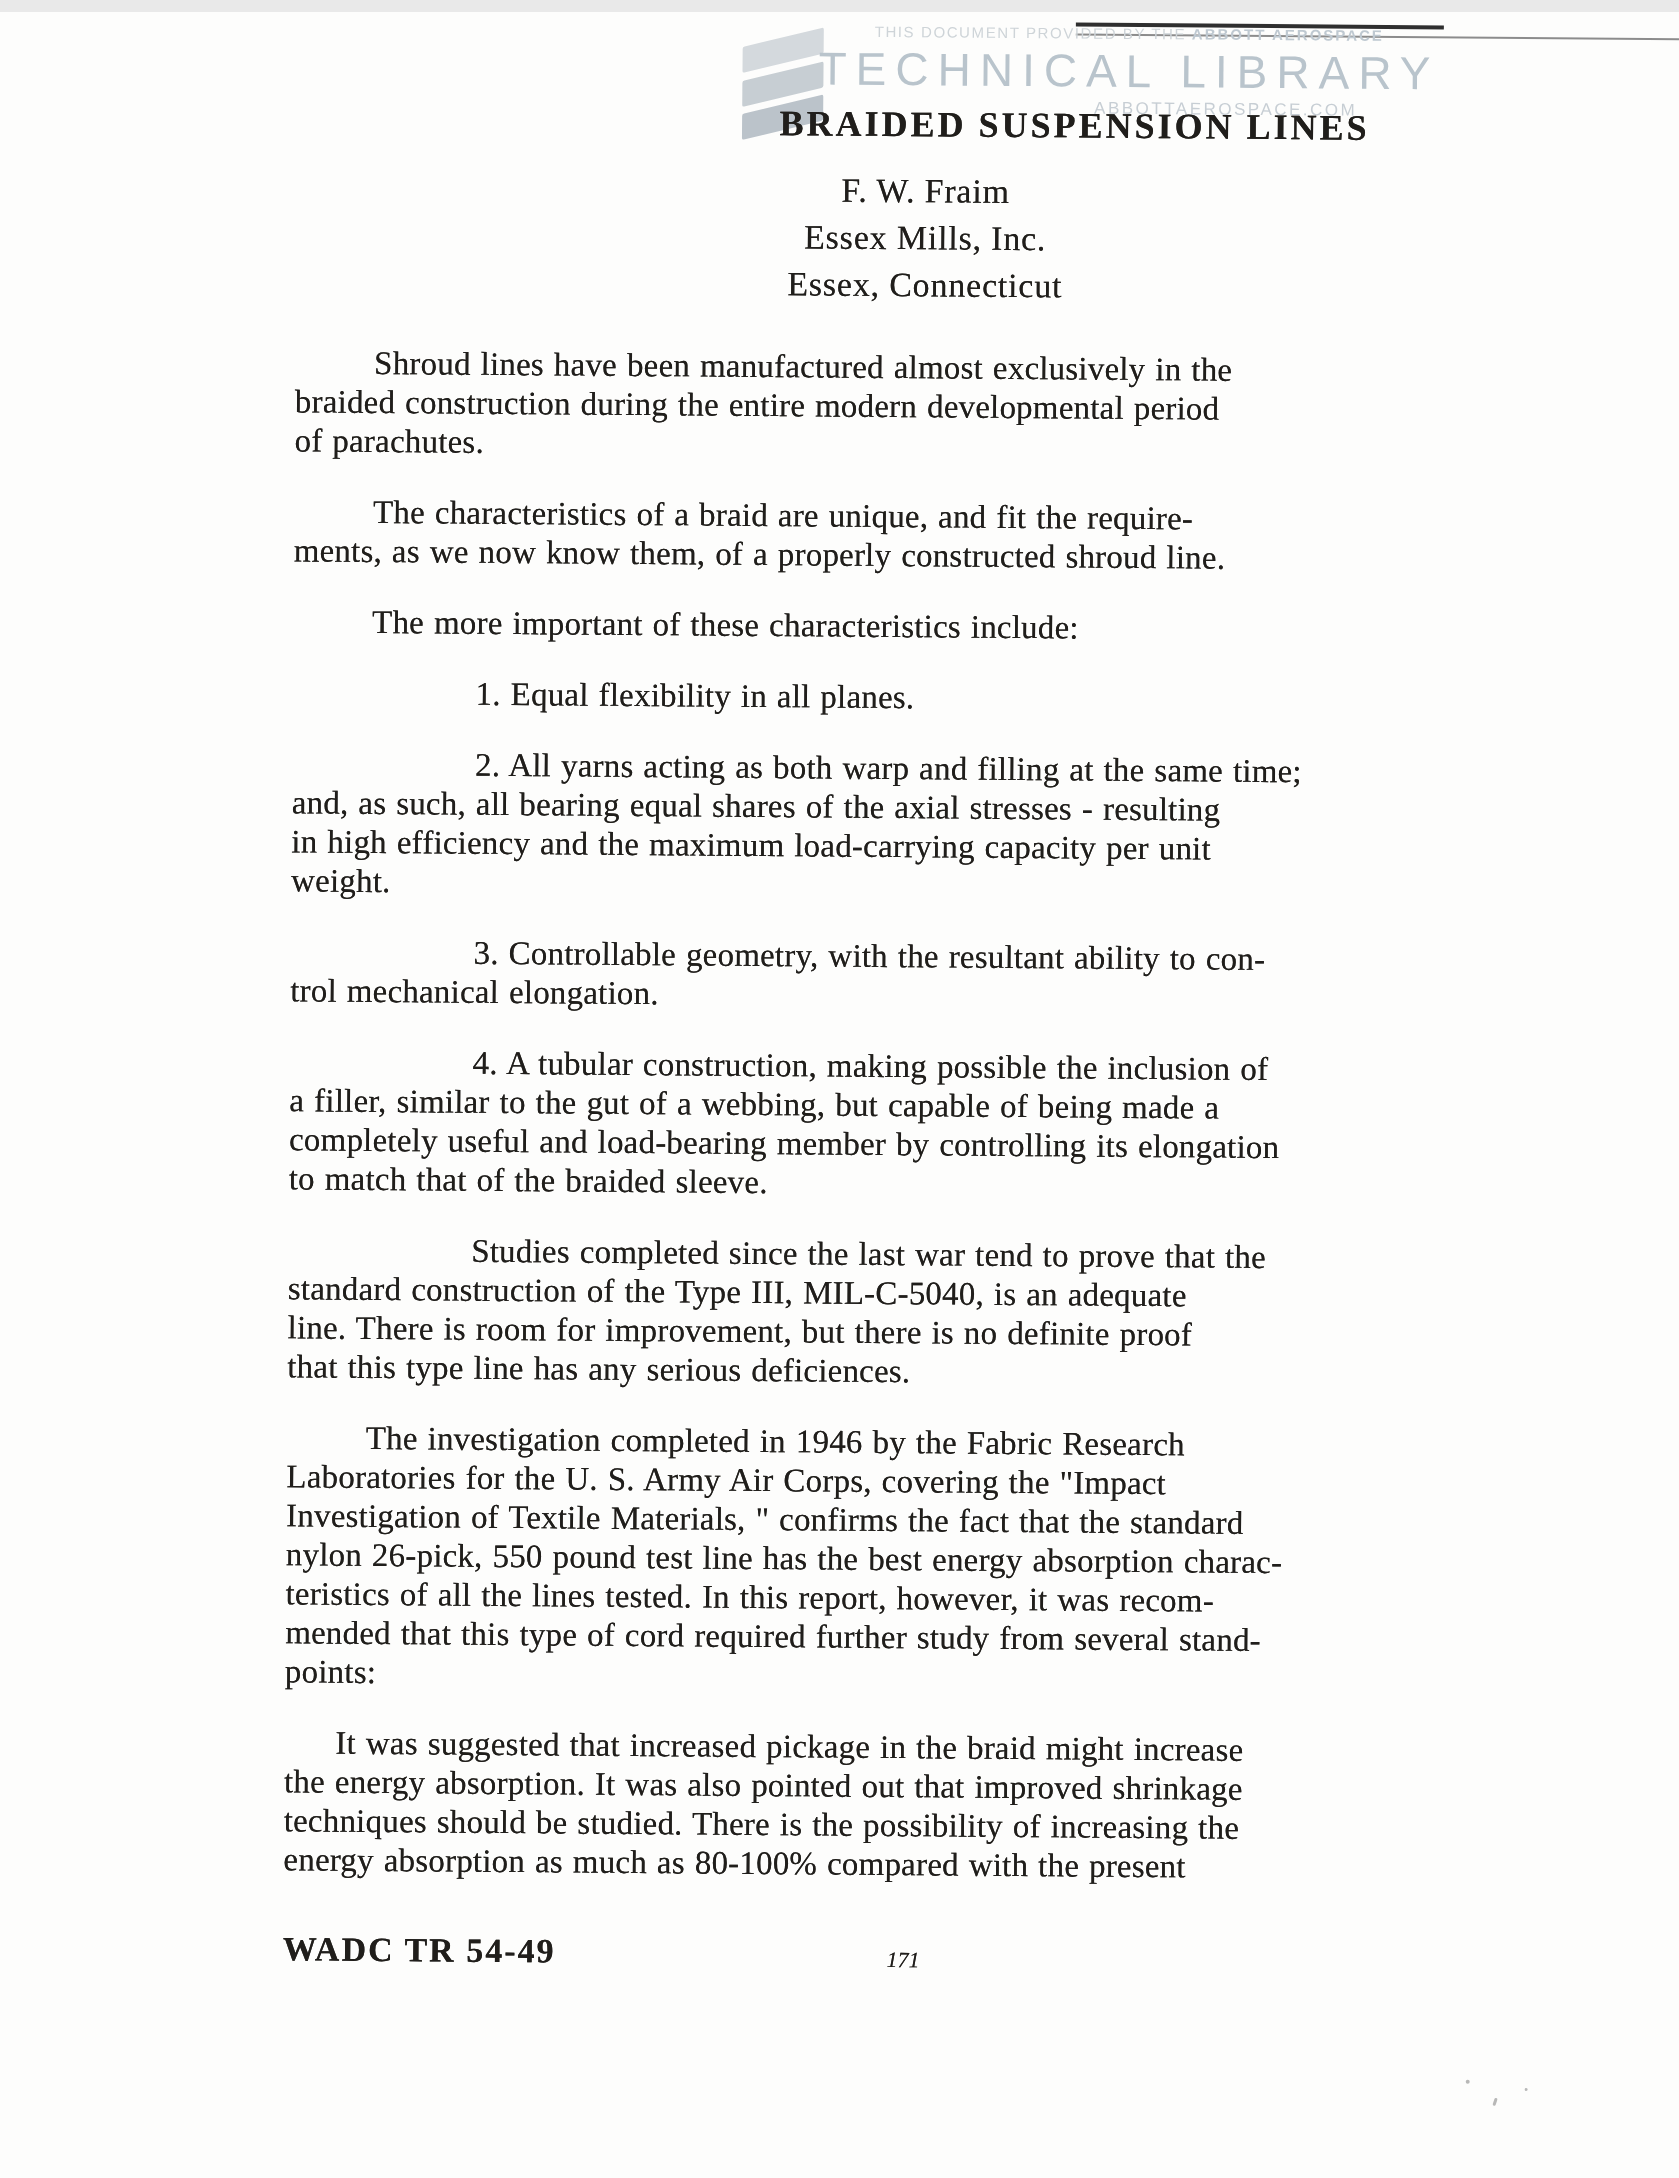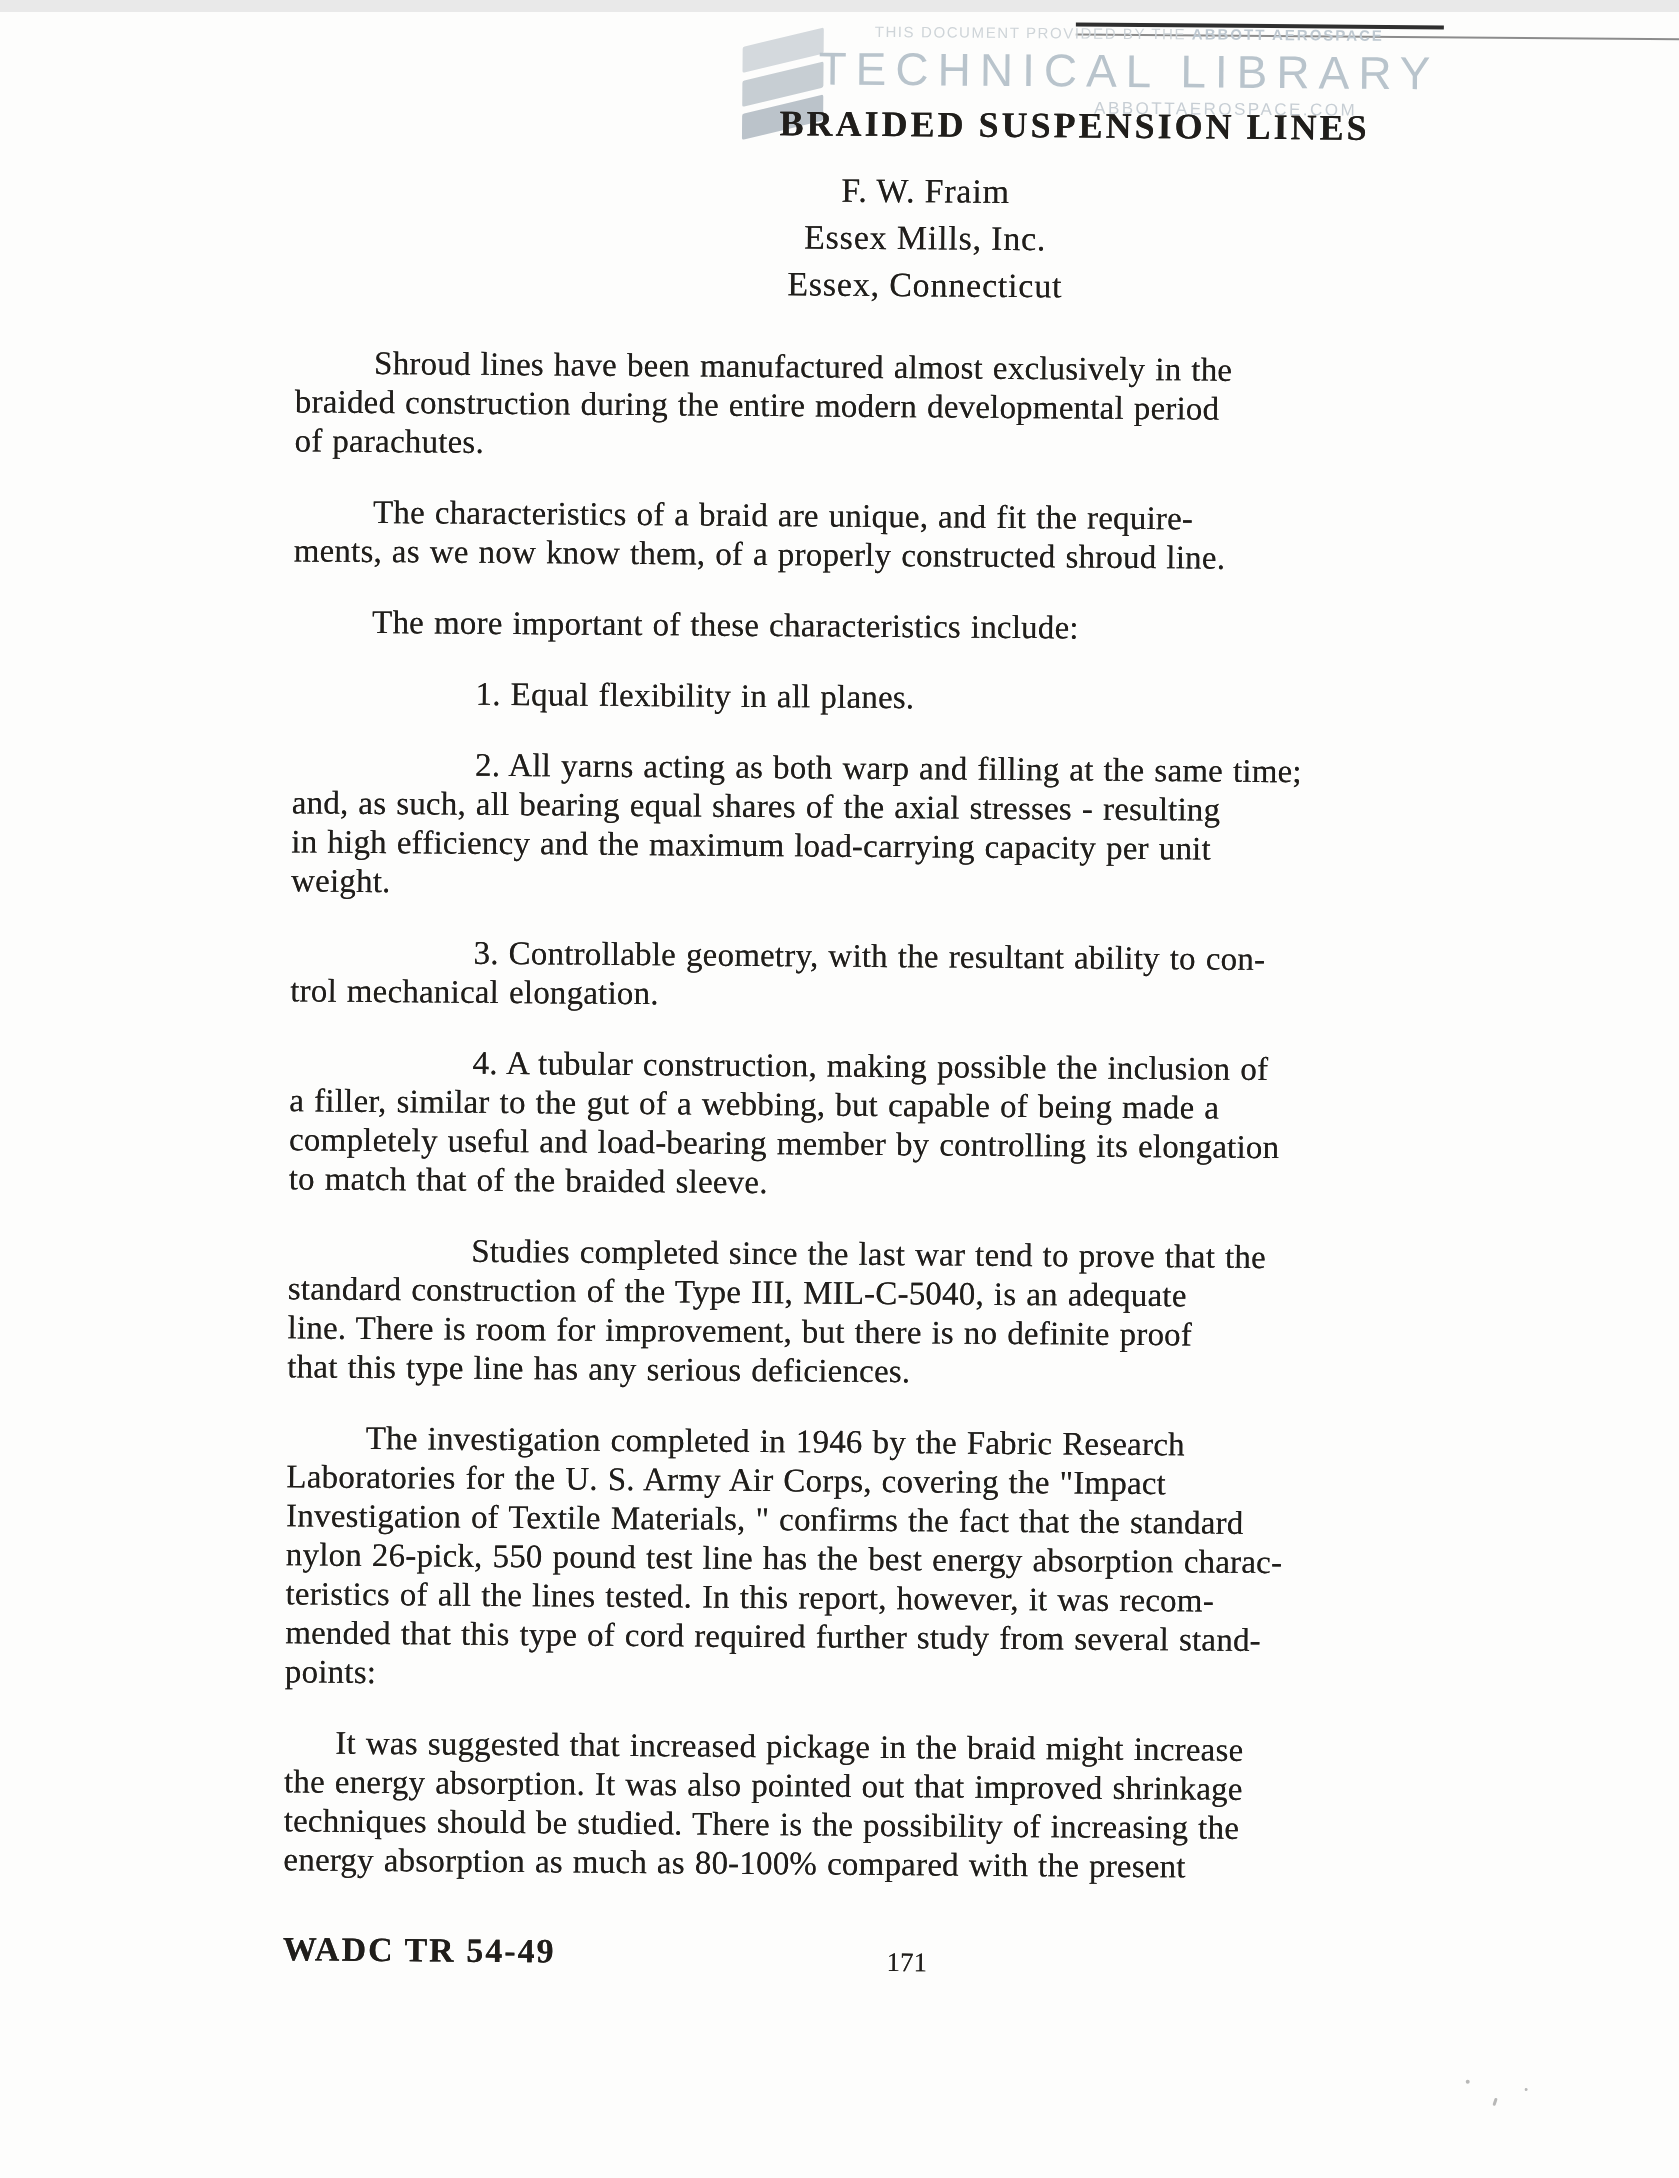--- a/index.html
+++ b/index.html
@@ -81,21 +81,21 @@
   }
   .indent-sm { text-indent: 51px; }
   .indent-md { text-indent: 79px; }
   .indent-lg { text-indent: 183px; }
 
   .footer { position: absolute; left: 0; top: 1917px; width: 100%; }
   .report-no {
     position: absolute; left: 297px; top: 0;
     font-size: 34px; font-weight: 700; letter-spacing: 2px; white-space: nowrap;
   }
-  .page-no { position: absolute; left: 901px; top: 12px; font-size: 27px; }
+  .page-no { position: absolute; left: 901px; top: 12px; font-size: 22px; font-style: italic; }
 
   
   .speck { position: absolute; background: #9a9a9a; border-radius: 50%; opacity: 0.7; }
   .speck-1 { left: 1481px; top: 2057px; width: 4px; height: 4px; }
   .speck-2 { left: 1509px; top: 2075px; width: 3px; height: 8px; border-radius: 2px; transform: rotate(18deg); }
   .speck-3 { left: 1540px; top: 2065px; width: 3px; height: 3px; }
 </style>
 </head>
 <body>
 

